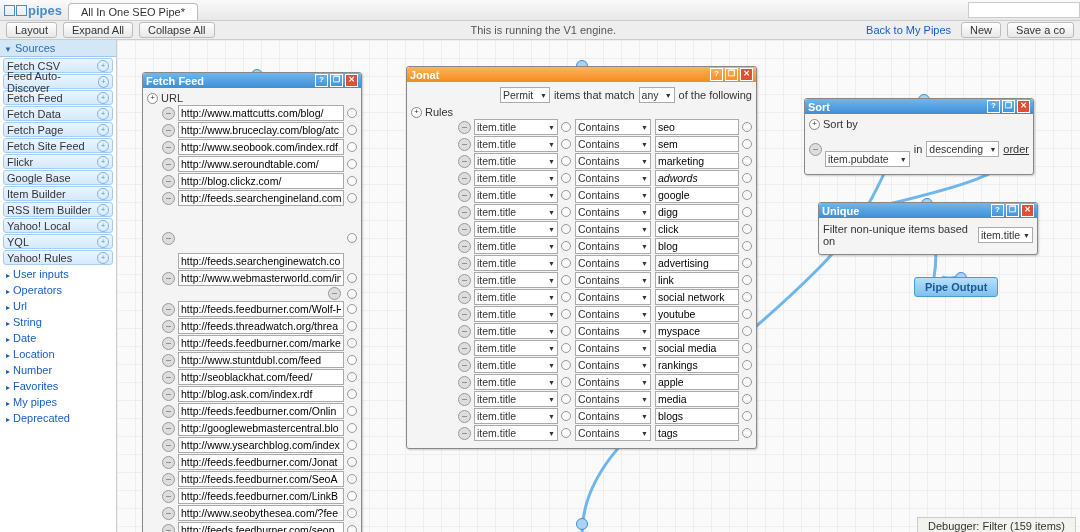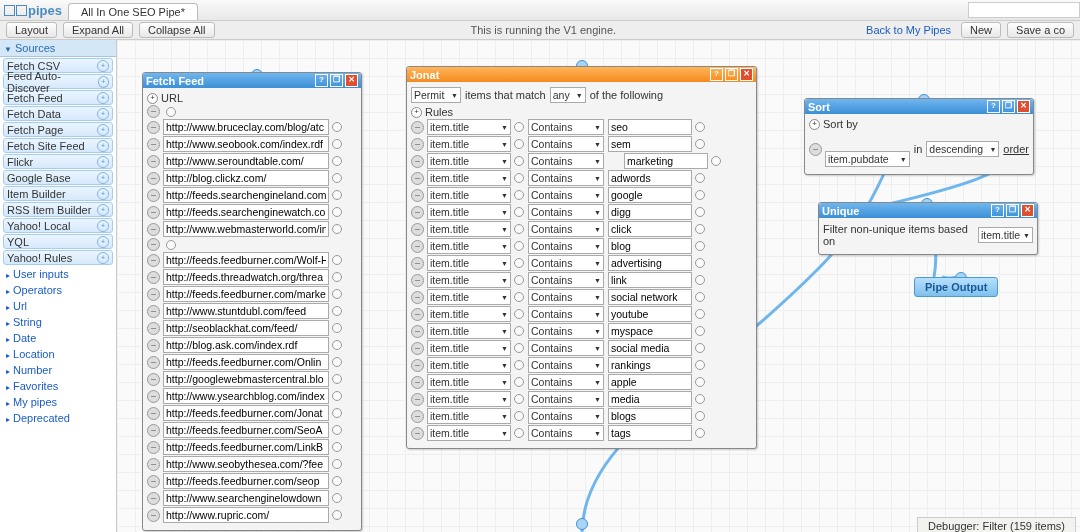--- a/index.html
+++ b/index.html
@@ -30,21 +30,21 @@
 .mod{position:absolute;border:1px solid #888;border-radius:3px;background:#f4f4f4;box-shadow:1px 1px 2px rgba(0,0,0,.2);}
 .mod.blue>.mhdr{background:linear-gradient(#6fb6ef,#3c8fd6);}
 .mod.orange>.mhdr{background:linear-gradient(#ffb55a,#f58a1f);}
 .mhdr{height:15px;border-radius:3px 3px 0 0;color:#fff;font-size:11px;font-weight:bold;display:flex;align-items:center;padding:0 3px;cursor:move;}
 .mhdr .t{flex:1;}
 .mhdr .winbtn{width:11px;height:11px;margin-left:2px;font-size:8px;line-height:10px;text-align:center;border:1px solid #fff;}
 .mhdr .cls{background:#e05030;}
 .mbody{padding:4px 4px 6px 4px;}
 .sect{font-size:11px;color:#333;margin-bottom:1px;display:flex;align-items:center;}
 .sect .expicon{width:9px;height:9px;border:1px solid #888;border-radius:50%;font-size:8px;line-height:8px;text-align:center;margin-right:3px;background:#fff;}
-.row{display:flex;align-items:center;margin:1px 0;}
+.row{display:flex;align-items:center;margin:1px 0;justify-content:flex-end;}
 .row .minus{width:11px;height:11px;border:1px solid #999;border-radius:50%;background:#ddd;color:#666;font-size:9px;line-height:10px;text-align:center;margin-right:3px;cursor:pointer;flex-shrink:0;}
 .row input.txt,.row .sel{height:14px;border:1px solid #aaa;font-size:10.5px;padding:0 2px;background:#fff;}
 .row .sel{display:inline-flex;align-items:center;justify-content:space-between;cursor:pointer;}
 .row .sel .ar{font-size:7px;margin-left:2px;}
 .row .port{width:8px;height:8px;border:1px solid #999;border-radius:50%;background:#fafafa;margin-left:3px;flex-shrink:0;}
 
 .pout{position:absolute;background:linear-gradient(#b7e0fc,#7fc0ee);border:1px solid #4a9ad6;border-radius:3px;color:#1a5895;font-size:11px;font-weight:bold;padding:3px 10px;}
 
 .dbg{position:absolute;bottom:0;right:4px;background:#f2f2ee;border:1px solid #ccc;border-bottom:none;padding:2px 10px;font-size:11px;}
 
@@ -173,20 +173,21 @@
         <span class="winbtn cls">✕</span>
       </div>
       <div class="mbody">
         <div class="sect">
             <span class="expicon">+</span>
             <span>URL</span>
           </div>
         <div id="fetch-rows">
             <div class="row">
               <span class="minus">–</span>
+              <input class="txt" style="width: 160px;" value="http://www.mattcutts.com/blog/">
               <span class="port"></span>
             </div>
             <div class="row">
               <span class="minus">–</span>
               <input class="txt" style="width: 160px;" value="http://www.bruceclay.com/blog/atc">
               <span class="port"></span>
             </div>
             <div class="row">
               <span class="minus">–</span>
               <input class="txt" style="width: 160px;" value="http://www.seobook.com/index.rdf">
@@ -202,21 +203,21 @@
               <input class="txt" style="width: 160px;" value="http://blog.clickz.com/">
               <span class="port"></span>
             </div>
             <div class="row">
               <span class="minus">–</span>
               <input class="txt" style="width: 160px;" value="http://feeds.searchengineland.com">
               <span class="port"></span>
             </div>
             <div class="row">
               <span class="minus">–</span>
-              <input class="txt" style="width: 160px;" value="http://feeds.searchenginewatch.co">
+              <input class="txt" style="width: 160px; margin-top: 46px;" value="http://feeds.searchenginewatch.co">
               <span class="port"></span>
             </div>
             <div class="row">
               <span class="minus">–</span>
               <input class="txt" style="width: 160px;" value="http://www.webmasterworld.com/in">
               <span class="port"></span>
             </div>
             <div class="row">
               <span class="minus">–</span>
               <span class="port"></span>
@@ -362,35 +363,35 @@
               <span class="minus">–</span>
               <span class="sel" style="width:78px;">
                 <span>item.title</span>
                 <span class="ar">▼</span>
               </span>
               <span class="port"></span>
               <span class="sel" style="width:70px;margin-left:4px;">
                 <span>Contains</span>
                 <span class="ar">▼</span>
               </span>
-              <input class="txt" style="width: 78px; margin-left: 20px;" value="marketing">
-              <span class="port"></span>
-            </div>
-            <div class="row">
-              <span class="minus">–</span>
-              <span class="sel" style="width:78px;">
-                <span>item.title</span>
-                <span class="ar">▼</span>
-              </span>
-              <span class="port"></span>
-              <span class="sel" style="width:70px;margin-left:4px;">
-                <span>Contains</span>
-                <span class="ar">▼</span>
-              </span>
-              <input class="txt" style="width: 78px; margin-left: 4px;" value="adwords">
+              <input class="txt" style="width: 78px; margin-left: 4px;" value="marketing">
+              <span class="port"></span>
+            </div>
+            <div class="row">
+              <span class="minus">–</span>
+              <span class="sel" style="width:78px;">
+                <span>item.title</span>
+                <span class="ar">▼</span>
+              </span>
+              <span class="port"></span>
+              <span class="sel" style="width:70px;margin-left:4px;">
+                <span>Contains</span>
+                <span class="ar">▼</span>
+              </span>
+              <input class="txt" style="width: 78px; margin-left: 4px; font-style: italic;" value="adwords">
               <span class="port"></span>
             </div>
             <div class="row">
               <span class="minus">–</span>
               <span class="sel" style="width:78px;">
                 <span>item.title</span>
                 <span class="ar">▼</span>
               </span>
               <span class="port"></span>
               <span class="sel" style="width:70px;margin-left:4px;">

